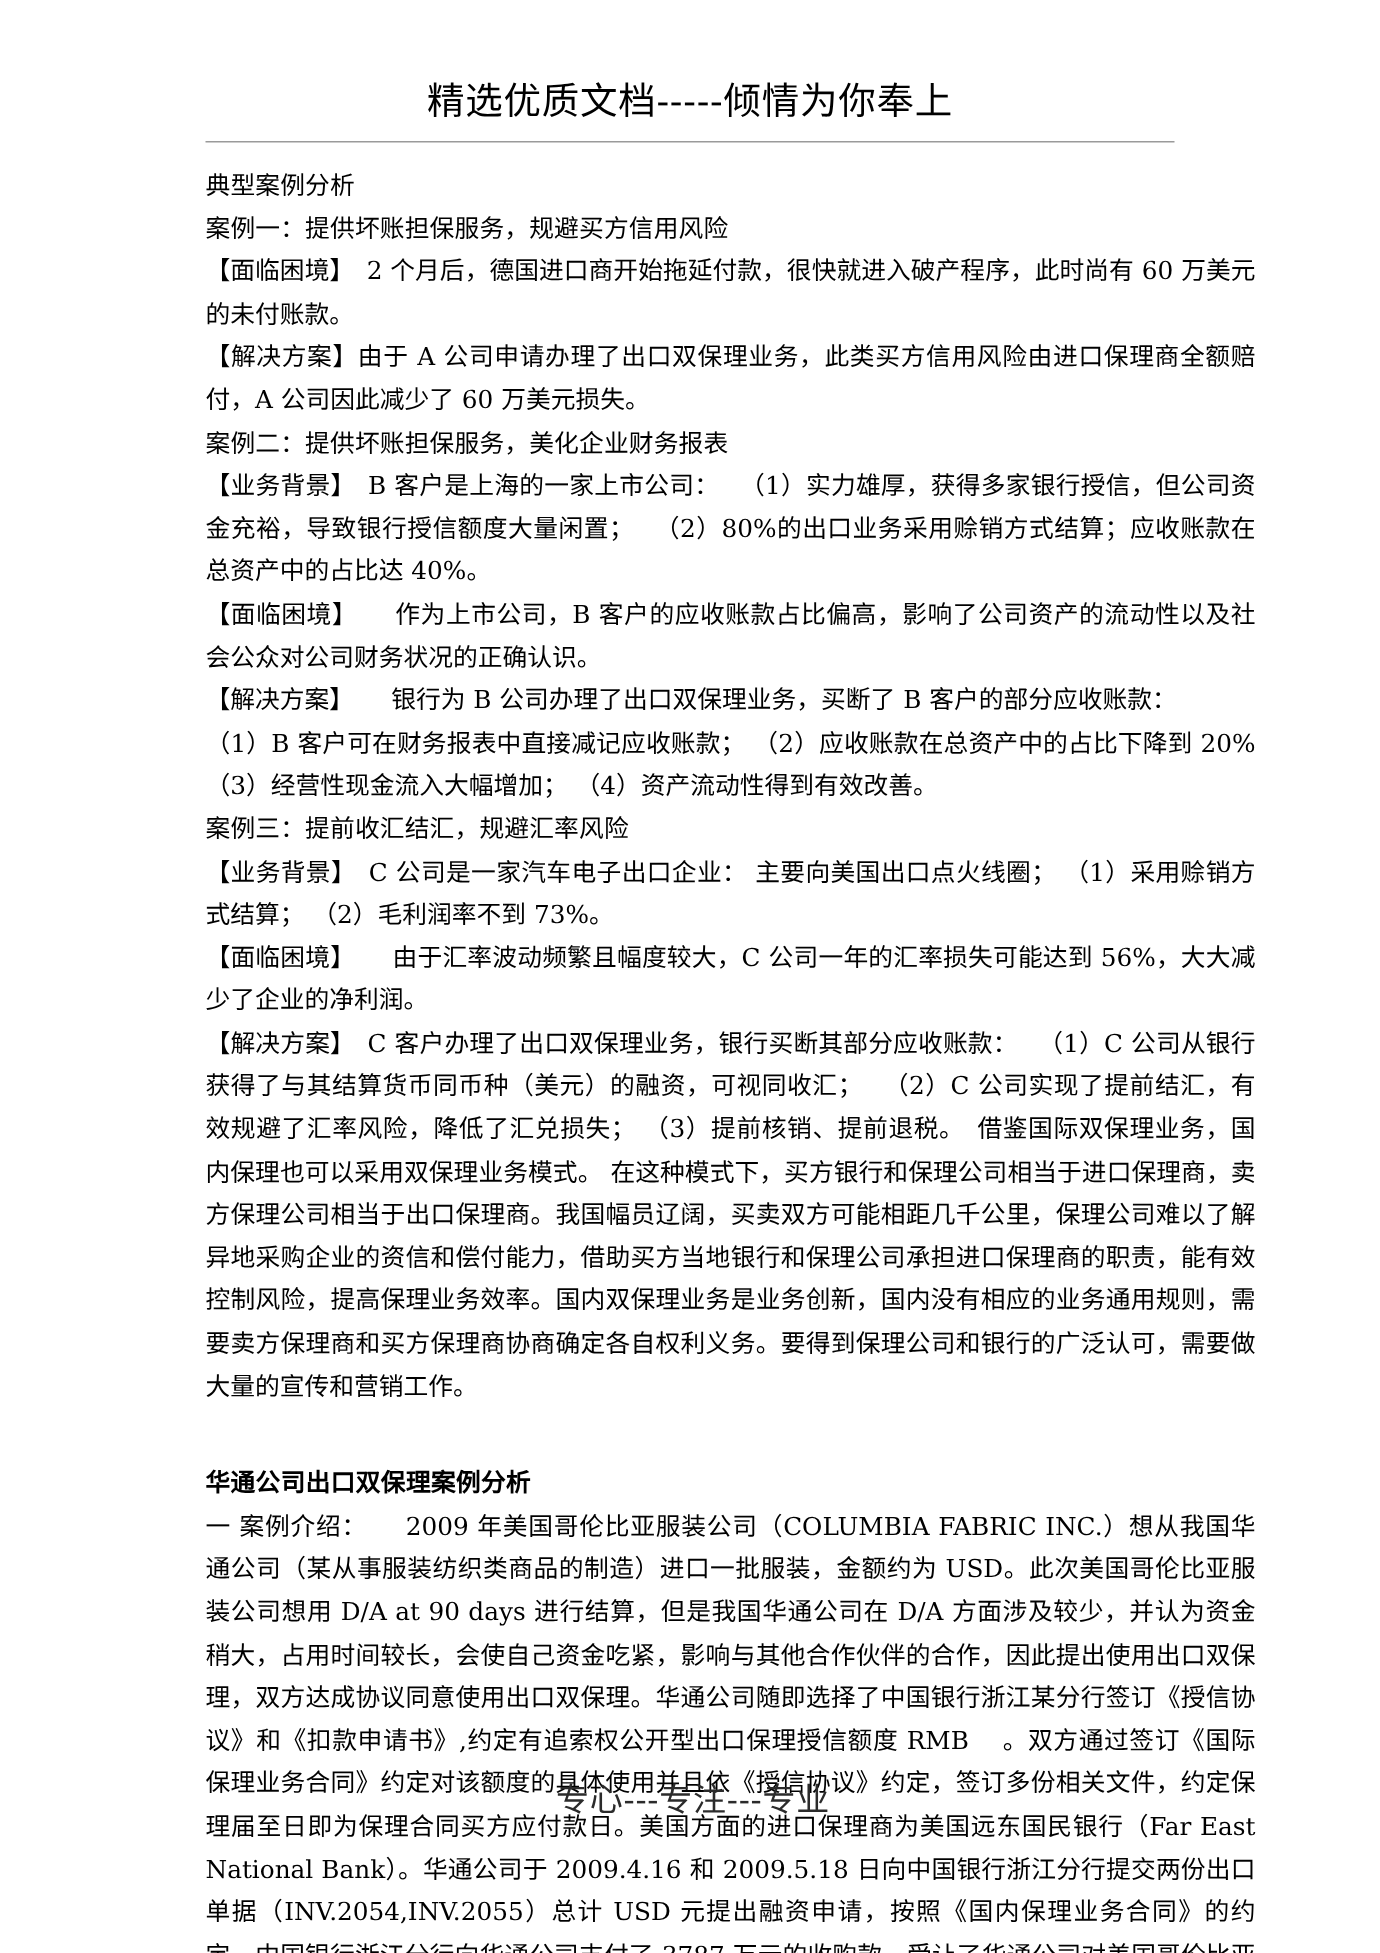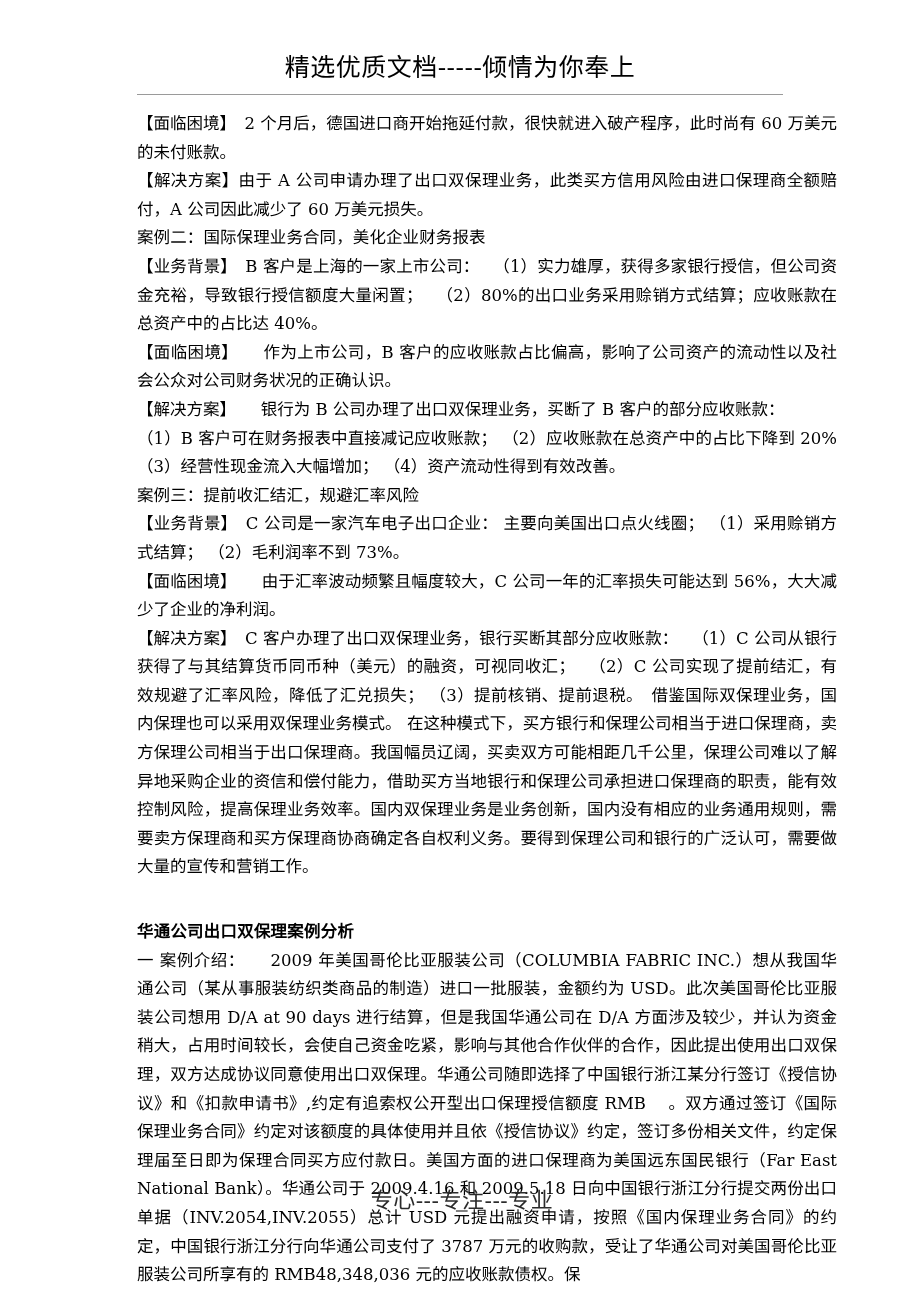--- a/index.html
+++ b/index.html
@@ -102,25 +102,27 @@
 <div class="page">
 
   <div class="doc-header">
     <div class="header-text">精选优质文档-----倾情为你奉上</div>
   </div>
 
   <div class="header-rule"></div>
 
   <div class="doc-body">
 
+    <div class="line">典型案例分析</div>
 
+    <div class="line">案例一：提供坏账担保服务，规避买方信用风险</div>
     <div class="flow">【面临困境】　2 个月后，德国进口商开始拖延付款，很快就进入破产程序，此时尚有 60 万美元的未付账款。</div>
     <div class="flow">【解决方案】由于 A 公司申请办理了出口双保理业务，此类买方信用风险由进口保理商全额赔付，A 公司因此减少了 60 万美元损失。</div>
 
-    <div class="line">案例二：国际保理业务合同，美化企业财务报表</div>
+    <div class="line">案例二：提供坏账担保服务，美化企业财务报表</div>
     <div class="flow">【业务背景】　B 客户是上海的一家上市公司： 　（1）实力雄厚，获得多家银行授信，但公司资金充裕，导致银行授信额度大量闲置； 　（2）80%的出口业务采用赊销方式结算；应收账款在总资产中的占比达 40%。</div>
     <div class="flow">【面临困境】　　作为上市公司，B 客户的应收账款占比偏高，影响了公司资产的流动性以及社会公众对公司财务状况的正确认识。</div>
     <div class="flow">【解决方案】　　银行为 B 公司办理了出口双保理业务，买断了 B 客户的部分应收账款：</div>
     <div class="flow">（1）B 客户可在财务报表中直接减记应收账款； （2）应收账款在总资产中的占比下降到 20% （3）经营性现金流入大幅增加； （4）资产流动性得到有效改善。</div>
 
     <div class="line">案例三：提前收汇结汇，规避汇率风险</div>
     <div class="flow">【业务背景】　C 公司是一家汽车电子出口企业： 主要向美国出口点火线圈； （1）采用赊销方式结算； （2）毛利润率不到 73%。</div>
     <div class="flow">【面临困境】　　由于汇率波动频繁且幅度较大，C 公司一年的汇率损失可能达到 56%，大大减少了企业的净利润。</div>
     <div class="flow">【解决方案】　C 客户办理了出口双保理业务，银行买断其部分应收账款： 　（1）C 公司从银行获得了与其结算货币同币种（美元）的融资，可视同收汇； 　（2）C 公司实现了提前结汇，有效规避了汇率风险，降低了汇兑损失； （3）提前核销、提前退税。　借鉴国际双保理业务，国内保理也可以采用双保理业务模式。 在这种模式下，买方银行和保理公司相当于进口保理商，卖方保理公司相当于出口保理商。我国幅员辽阔，买卖双方可能相距几千公里，保理公司难以了解异地采购企业的资信和偿付能力，借助买方当地银行和保理公司承担进口保理商的职责，能有效控制风险，提高保理业务效率。国内双保理业务是业务创新，国内没有相应的业务通用规则，需要卖方保理商和买方保理商协商确定各自权利义务。要得到保理公司和银行的广泛认可，需要做大量的宣传和营销工作。</div>
 

